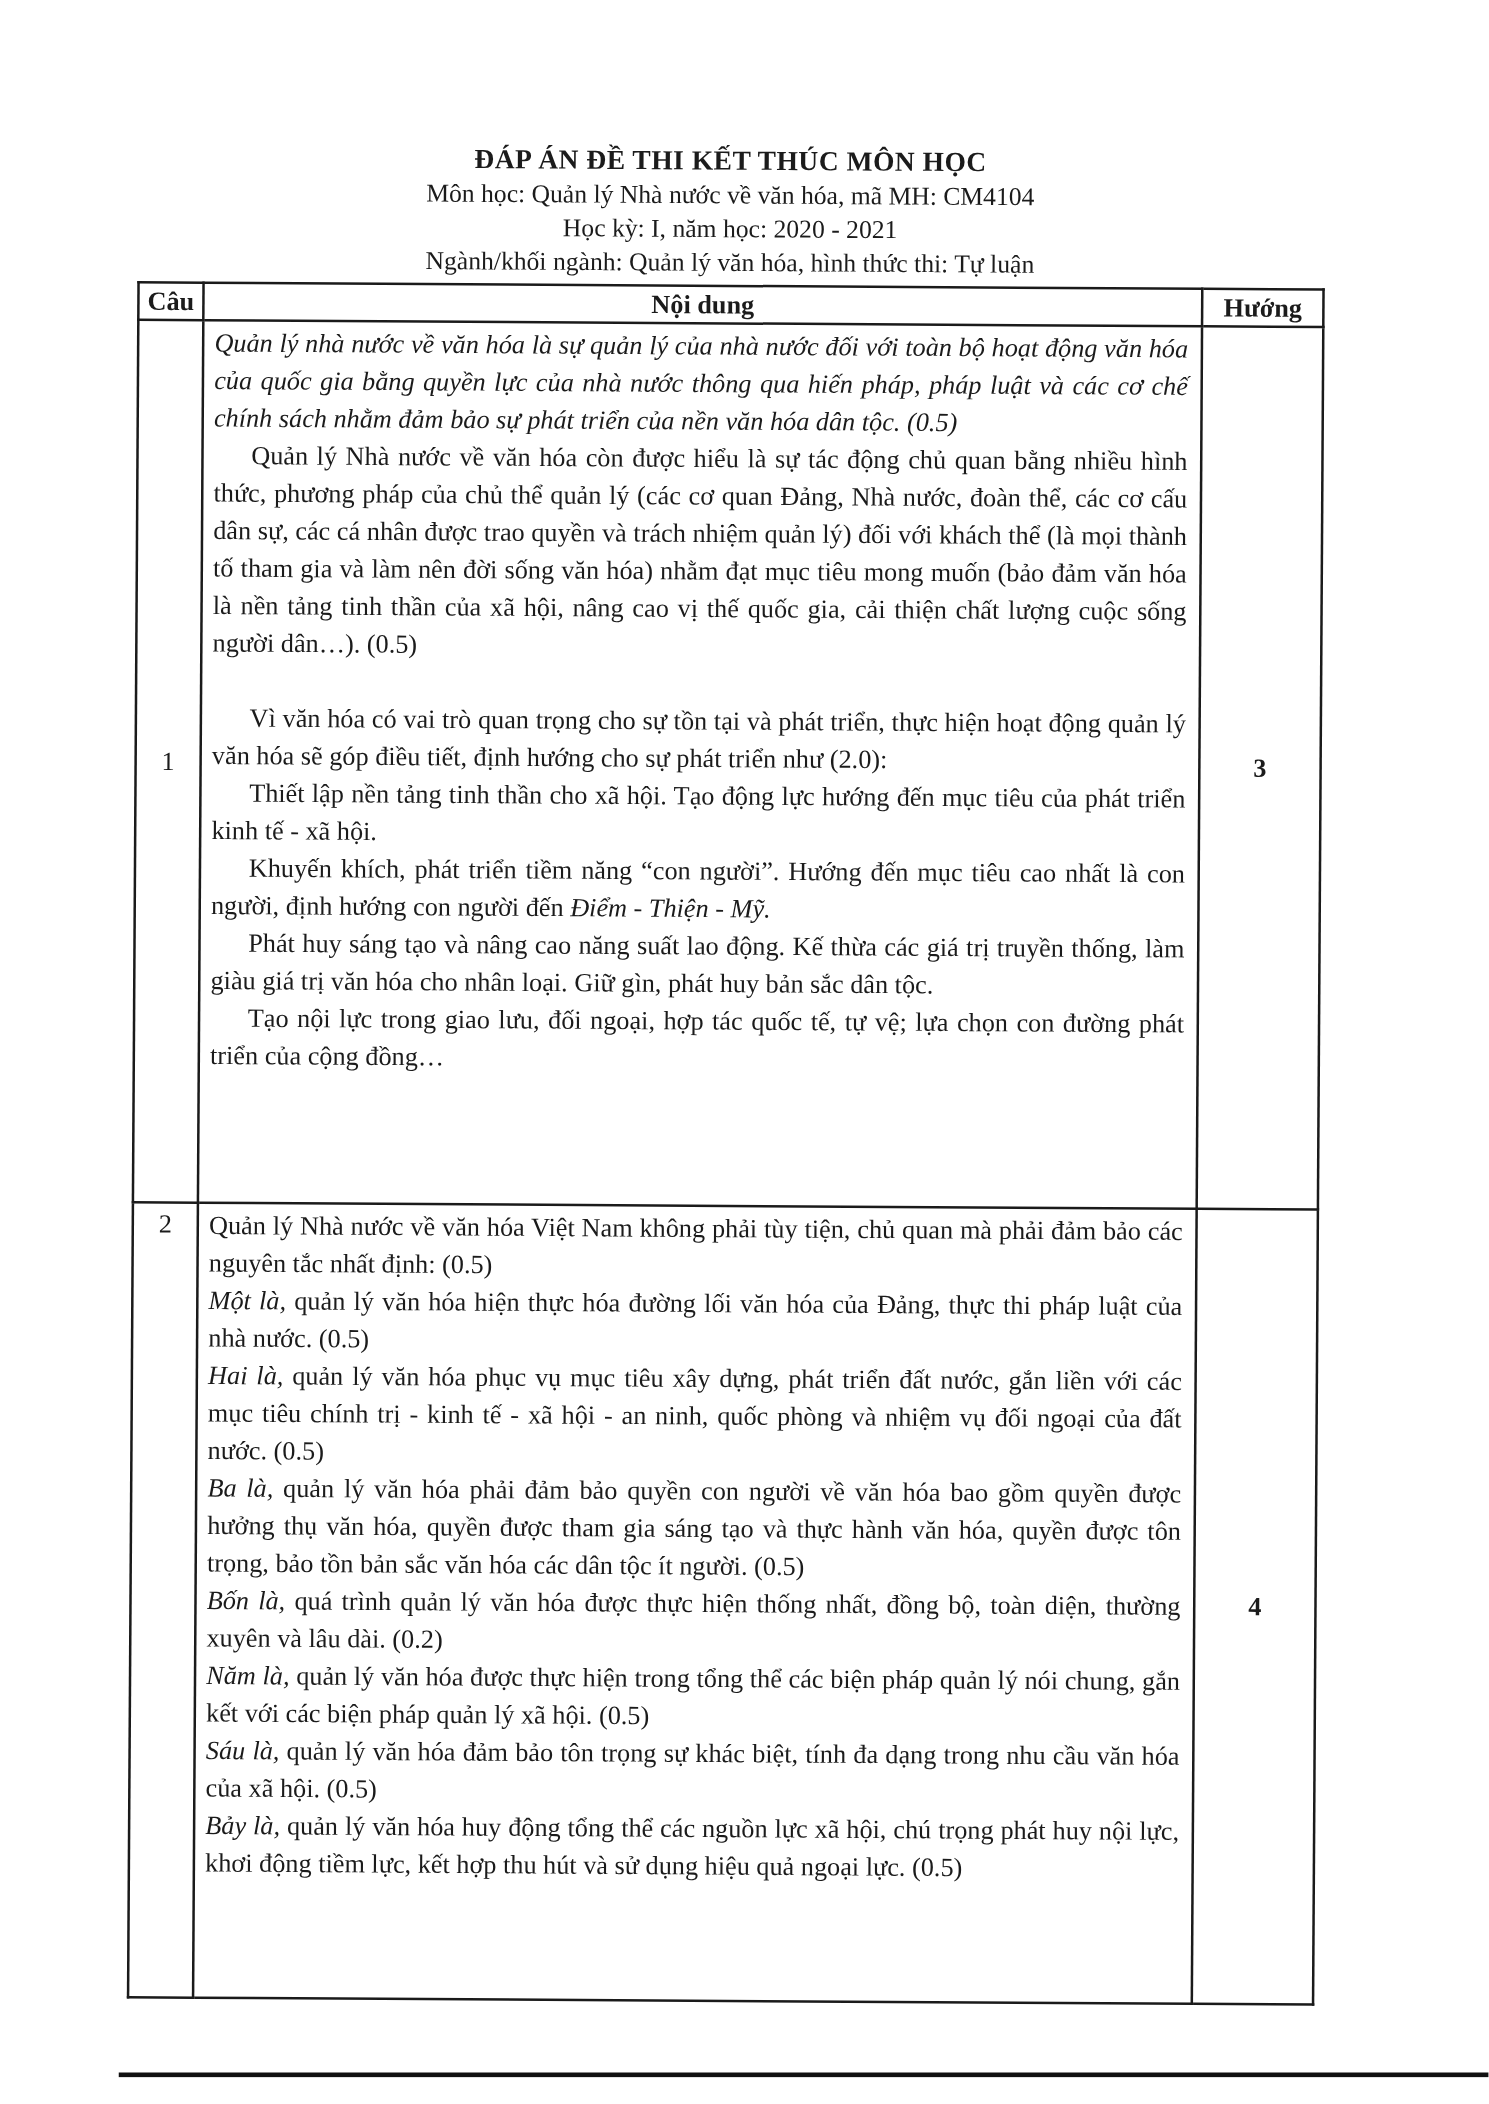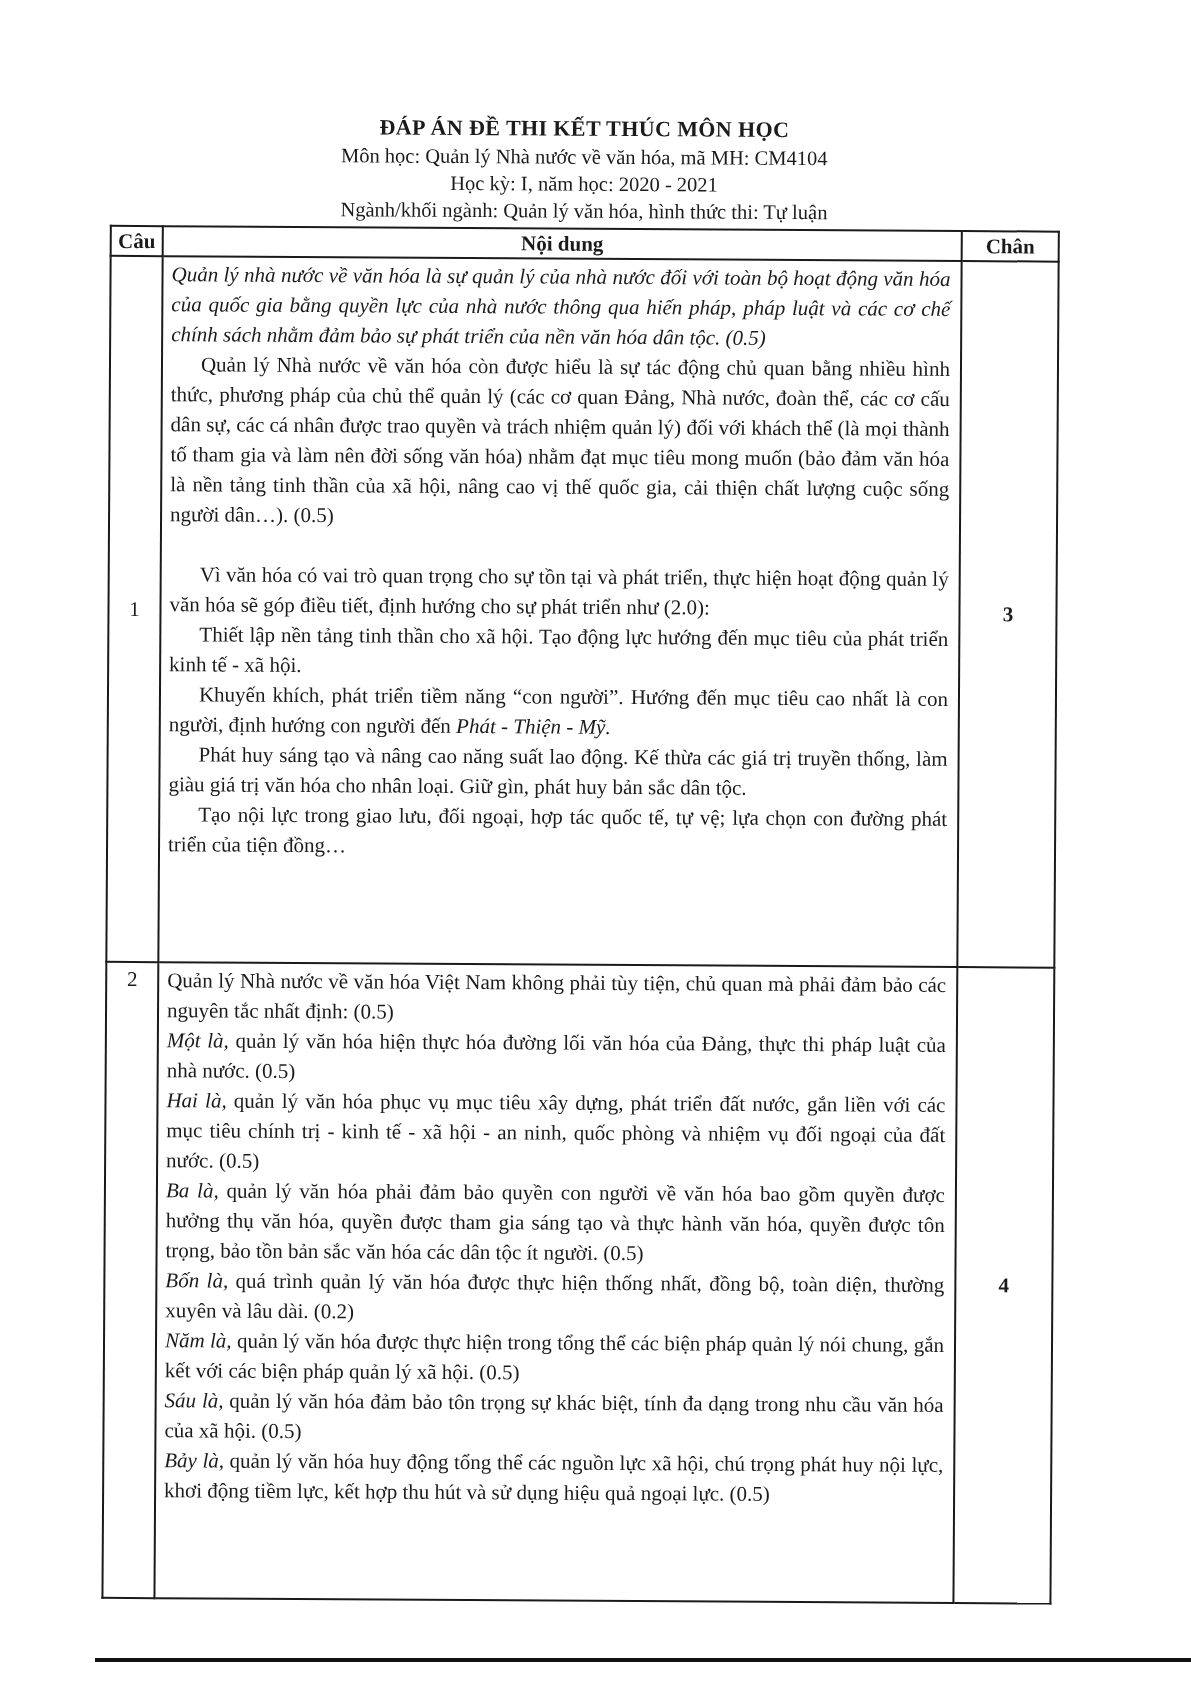--- a/index.html
+++ b/index.html
@@ -109,34 +109,34 @@
     <table class="answer-table">
       <colgroup>
         <col style="width:52px">
         <col style="width:799px">
         <col style="width:97px">
       </colgroup>
       <thead>
         <tr>
           <th class="col-cau">Câu</th>
           <th class="col-noidung">Nội dung</th>
-          <th class="col-diem">Chân</th>
+          <th class="col-diem">Hướng</th>
         </tr>
       </thead>
       <tbody>
         <tr style="height:706px;">
           <td class="cau middle">1</td>
           <td class="noidung row1">
               <p class=""><span class="it">Quản lý nhà nước về văn hóa là sự quản lý của nhà nước đối với toàn bộ hoạt động văn hóa của quốc gia bằng quyền lực của nhà nước thông qua hiến pháp, pháp luật và các cơ chế chính sách nhằm đảm bảo sự phát triển của nền văn hóa dân tộc. (0.5)</span></p>
               <p class="ind"><span>Quản lý Nhà nước về văn hóa còn được hiểu là sự tác động chủ quan bằng nhiều hình thức, phương pháp của chủ thể quản lý (các cơ quan Đảng, Nhà nước, đoàn thể, các cơ cấu dân sự, các cá nhân được trao quyền và trách nhiệm quản lý) đối với khách thể (là mọi thành tố tham gia và làm nên đời sống văn hóa) nhằm đạt mục tiêu mong muốn (bảo đảm văn hóa là nền tảng tinh thần của xã hội, nâng cao vị thế quốc gia, cải thiện chất lượng cuộc sống người dân…). (0.5)</span></p>
               <p class="ind gap"><span>Vì văn hóa có vai trò quan trọng cho sự tồn tại và phát triển, thực hiện hoạt động quản lý văn hóa sẽ góp điều tiết, định hướng cho sự phát triển như (2.0):</span></p>
               <p class="ind"><span>Thiết lập nền tảng tinh thần cho xã hội. Tạo động lực hướng đến mục tiêu của phát triển kinh tế - xã hội.</span></p>
-              <p class="ind"><span>Khuyến khích, phát triển tiềm năng “con người”. Hướng đến mục tiêu cao nhất là con người, định hướng con người đến </span><span class="it">Phát - Thiện - Mỹ.</span></p>
+              <p class="ind"><span>Khuyến khích, phát triển tiềm năng “con người”. Hướng đến mục tiêu cao nhất là con người, định hướng con người đến </span><span class="it">Điểm - Thiện - Mỹ.</span></p>
               <p class="ind"><span>Phát huy sáng tạo và nâng cao năng suất lao động. Kế thừa các giá trị truyền thống, làm giàu giá trị văn hóa cho nhân loại. Giữ gìn, phát huy bản sắc dân tộc.</span></p>
-              <p class="ind"><span>Tạo nội lực trong giao lưu, đối ngoại, hợp tác quốc tế, tự vệ; lựa chọn con đường phát triển của tiện đồng…</span></p>
+              <p class="ind"><span>Tạo nội lực trong giao lưu, đối ngoại, hợp tác quốc tế, tự vệ; lựa chọn con đường phát triển của cộng đồng…</span></p>
             </td>
           <td class="diem">3</td>
         </tr>
         <tr style="height:636px;">
           <td class="cau top">2</td>
           <td class="noidung row2">
               <p class=""><span>Quản lý Nhà nước về văn hóa Việt Nam không phải tùy tiện, chủ quan mà phải đảm bảo các nguyên tắc nhất định: (0.5)</span></p>
               <p class=""><span class="it">Một là,</span><span> quản lý văn hóa hiện thực hóa đường lối văn hóa của Đảng, thực thi pháp luật của nhà nước. (0.5)</span></p>
               <p class=""><span class="it">Hai là,</span><span> quản lý văn hóa phục vụ mục tiêu xây dựng, phát triển đất nước, gắn liền với các mục tiêu chính trị - kinh tế - xã hội - an ninh, quốc phòng và nhiệm vụ đối ngoại của đất nước. (0.5)</span></p>
               <p class=""><span class="it">Ba là,</span><span> quản lý văn hóa phải đảm bảo quyền con người về văn hóa bao gồm quyền được hưởng thụ văn hóa, quyền được tham gia sáng tạo và thực hành văn hóa, quyền được tôn trọng, bảo tồn bản sắc văn hóa các dân tộc ít người. (0.5)</span></p>

